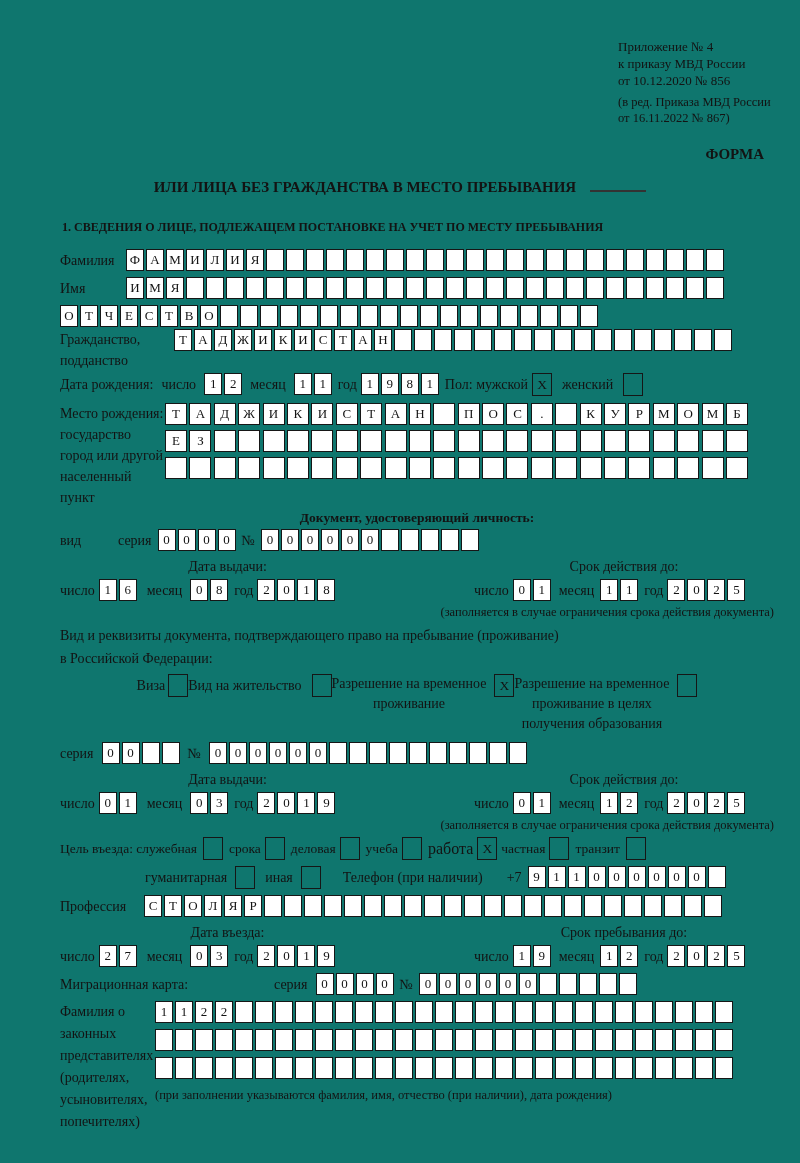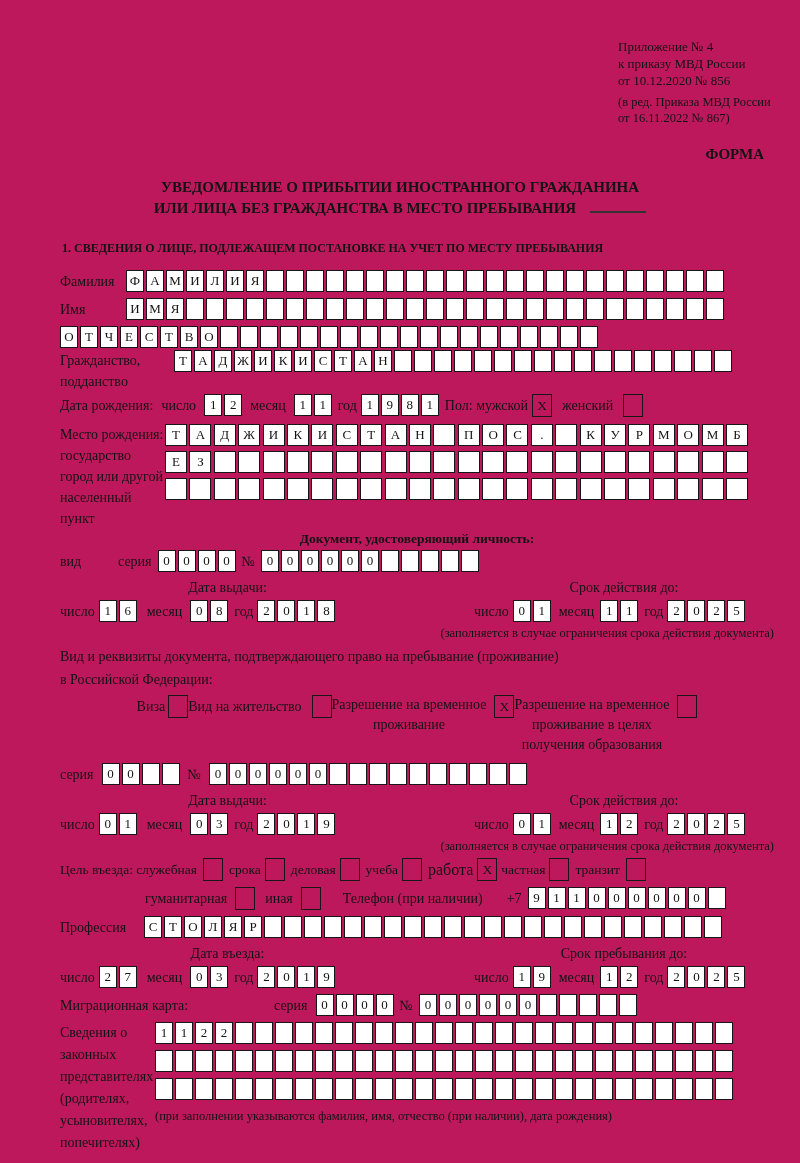--- a/index.html
+++ b/index.html
@@ -1,16 +1,16 @@
 <!DOCTYPE html>
 <html><head>
 <meta charset="utf-8">
 <style>
   html,body{margin:0;padding:0;background:#fff;}
-  .page{position:relative;width:800px;height:1163px;overflow:hidden;background:#be185d;
+  .page{position:relative;width:800px;height:1163px;overflow:hidden;background:#0f766e;
         font-family:"Liberation Serif","DejaVu Serif",serif;color:#131313;}
   .ref-block{margin:38px 0 0 618px;font-size:13px;line-height:17px;}
   .ref-note{margin-top:5px;font-size:12.5px;line-height:16px;}
   .forma{margin:20px 36px 0 0;text-align:right;font-weight:bold;font-size:15px;}
   .title{margin-top:14px;text-align:center;font-weight:bold;font-size:15px;line-height:21px;}
   .uline{display:inline-block;width:56px;border-bottom:2px solid #333;margin-left:14px;vertical-align:baseline;}
   .sec1{margin:22px 0 0 62px;font-weight:bold;font-size:12px;white-space:nowrap;}
   .form-body{margin:14px 26px 0 60px;font-size:14px;}
   .frow{display:flex;align-items:flex-start;margin-bottom:4px;}
   .flabel{flex-shrink:0;font-size:14px;line-height:24px;}
@@ -46,21 +46,20 @@
     <div>от 10.12.2020 № 856</div>
     <div class="ref-note">
       <div>(в ред. Приказа МВД России</div>
       <div>от 16.11.2022 № 867)</div>
     </div>
   </div>
 
   <div class="forma">ФОРМА</div>
 
   <div class="title">
-    <div>УВЕДОМЛЕНИЕ О ПРИБЫТИИ ИНОСТРАННОГО ГРАЖДАНИНА</div>
     <div><span>ИЛИ ЛИЦА БЕЗ ГРАЖДАНСТВА В МЕСТО ПРЕБЫВАНИЯ</span><span class="uline"></span></div>
   </div>
 
   <div class="sec1">1. СВЕДЕНИЯ О ЛИЦЕ, ПОДЛЕЖАЩЕМ ПОСТАНОВКЕ НА УЧЕТ ПО МЕСТУ ПРЕБЫВАНИЯ</div>
 
   <div class="form-body">
 
     <div class="frow">
       <span class="flabel" style="width:66px">Фамилия</span>
       <span class="cells"><span class="cell">Ф</span><span class="cell">А</span><span class="cell">М</span><span class="cell">И</span><span class="cell">Л</span><span class="cell">И</span><span class="cell">Я</span><span class="cell"></span><span class="cell"></span><span class="cell"></span><span class="cell"></span><span class="cell"></span><span class="cell"></span><span class="cell"></span><span class="cell"></span><span class="cell"></span><span class="cell"></span><span class="cell"></span><span class="cell"></span><span class="cell"></span><span class="cell"></span><span class="cell"></span><span class="cell"></span><span class="cell"></span><span class="cell"></span><span class="cell"></span><span class="cell"></span><span class="cell"></span><span class="cell"></span><span class="cell"></span></span>
@@ -269,21 +268,21 @@
     <div class="frow" style="margin-top:4px">
       <span class="flabel" style="width:170px">Миграционная карта:</span>
       <span class="t" style="margin-left:44px">серия</span>
       <span class="cells gap8"><span class="cell">0</span><span class="cell">0</span><span class="cell">0</span><span class="cell">0</span></span>
       <span class="t gap4">№</span>
       <span class="cells gap6"><span class="cell">0</span><span class="cell">0</span><span class="cell">0</span><span class="cell">0</span><span class="cell">0</span><span class="cell">0</span><span class="cell"></span><span class="cell"></span><span class="cell"></span><span class="cell"></span><span class="cell"></span></span>
     </div>
 
     <div class="frow" style="margin-top:2px">
       <span class="lblcol" style="width:95px;line-height:22px">
-        <span>Сведения о</span><br>
+        <span>Фамилия о</span><br>
         <span>законных</span><br>
         <span>представителях</span><br>
         <span>(родителях,</span><br>
         <span>усыновителях,</span><br>
         <span>попечителях)</span>
       </span>
       <span style="flex:1">
         <div class="cells" style="margin-bottom:6px"><span class="cell">1</span><span class="cell">1</span><span class="cell">2</span><span class="cell">2</span><span class="cell"></span><span class="cell"></span><span class="cell"></span><span class="cell"></span><span class="cell"></span><span class="cell"></span><span class="cell"></span><span class="cell"></span><span class="cell"></span><span class="cell"></span><span class="cell"></span><span class="cell"></span><span class="cell"></span><span class="cell"></span><span class="cell"></span><span class="cell"></span><span class="cell"></span><span class="cell"></span><span class="cell"></span><span class="cell"></span><span class="cell"></span><span class="cell"></span><span class="cell"></span><span class="cell"></span><span class="cell"></span></div>
         <div class="cells" style="margin-bottom:6px"><span class="cell"></span><span class="cell"></span><span class="cell"></span><span class="cell"></span><span class="cell"></span><span class="cell"></span><span class="cell"></span><span class="cell"></span><span class="cell"></span><span class="cell"></span><span class="cell"></span><span class="cell"></span><span class="cell"></span><span class="cell"></span><span class="cell"></span><span class="cell"></span><span class="cell"></span><span class="cell"></span><span class="cell"></span><span class="cell"></span><span class="cell"></span><span class="cell"></span><span class="cell"></span><span class="cell"></span><span class="cell"></span><span class="cell"></span><span class="cell"></span><span class="cell"></span><span class="cell"></span></div>
         <div class="cells"><span class="cell"></span><span class="cell"></span><span class="cell"></span><span class="cell"></span><span class="cell"></span><span class="cell"></span><span class="cell"></span><span class="cell"></span><span class="cell"></span><span class="cell"></span><span class="cell"></span><span class="cell"></span><span class="cell"></span><span class="cell"></span><span class="cell"></span><span class="cell"></span><span class="cell"></span><span class="cell"></span><span class="cell"></span><span class="cell"></span><span class="cell"></span><span class="cell"></span><span class="cell"></span><span class="cell"></span><span class="cell"></span><span class="cell"></span><span class="cell"></span><span class="cell"></span><span class="cell"></span></div>

